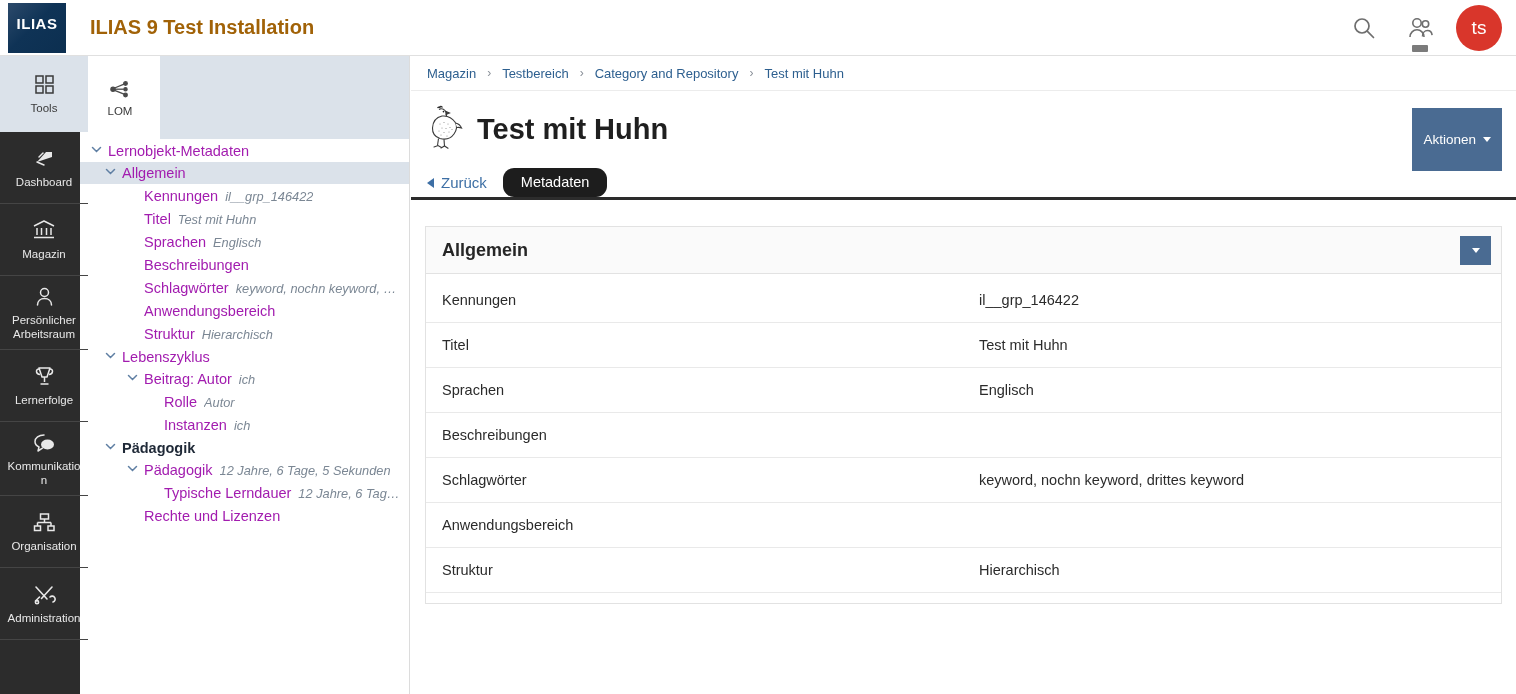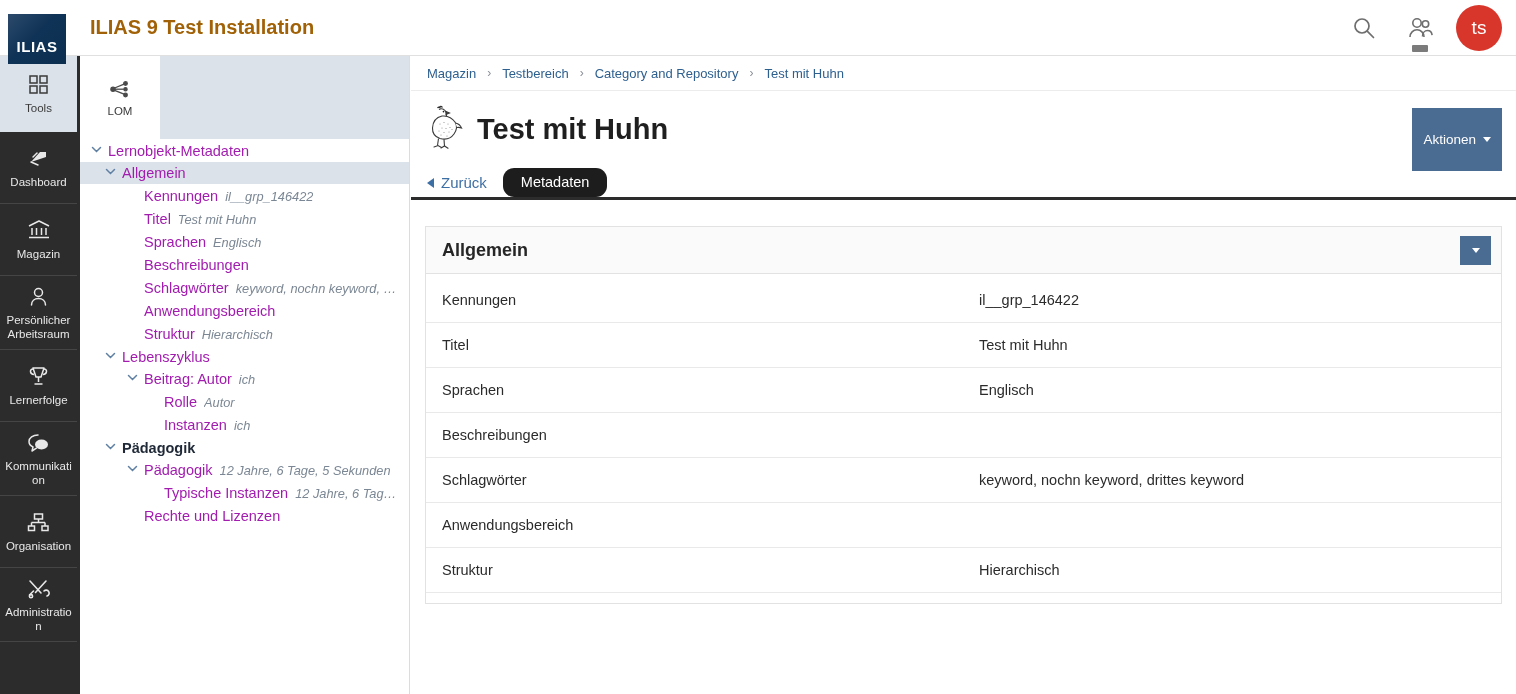--- a/index.html
+++ b/index.html
@@ -14,24 +14,24 @@
 
   
   .topbar {
     position: absolute; top: 0; left: 0;
     width: 1516px; height: 56px;
     background: #ffffff;
     border-bottom: 1px solid #e0e0e0;
     z-index: 30;
   }
   .logo-box {
-    position: absolute; left: 8px; top: 14px;
+    position: absolute; left: 8px; top: 3px;
     width: 58px; height: 50px;
     background: linear-gradient(135deg, #2c4a6b 0%, #0f3356 45%, #0c2f50 100%);
-    display: flex; align-items: flex-end; justify-content: center;
+    display: flex; align-items: center; justify-content: center;
     padding-bottom: 9px;
   }
   .logo-text {
     color: #ffffff; font-weight: bold; font-size: 15px; letter-spacing: 0.5px;
   }
   .app-title {
     position: absolute; left: 90px; top: 16px;
     font-size: 20px; font-weight: bold; color: #a16207;
   }
   .top-icons { position: absolute; right: 14px; top: 0; height: 56px; display: flex; align-items: center; gap: 0; }
@@ -53,21 +53,21 @@
   }
 
   
   .mainbar {
     position: absolute; left: 0; top: 56px;
     width: 80px; height: 638px;
     background: #2c2c2c;
     z-index: 20;
   }
   .mb-item {
-    width: 77px; min-height: 72px;
+    width: 88px; min-height: 72px;
     display: flex; flex-direction: column; align-items: center; justify-content: center;
     color: #e8e8e8; font-size: 11.5px; text-align: center;
     border-bottom: 1px solid #454545;
     padding: 9px 2px 8px; cursor: pointer; line-height: 1.22;
   }
   .mb-item.tools {
     background: #dbe2ea; color: #3a3a3a; border-bottom: none;
     min-height: 76px;
   }
   .mb-ico { margin-bottom: 6px; height: 22px; display: flex; align-items: center; }
@@ -443,21 +443,21 @@
         <span class="tw">
           <svg width="13" height="13" viewBox="0 0 13 13" fill="none" stroke="#5f7fa3" stroke-width="1.5" stroke-linecap="round">
             <path d="M2.5 4.5 L6.5 8.5 L10.5 4.5"></path>
           </svg>
         </span>
         <span class="tr-label">Pädagogik</span>
         <span class="tr-value">12 Jahre, 6 Tage, 5 Sekunden</span>
       </div>
       <div class="tree-row d3">
         <span class="tw"></span>
-        <span class="tr-label">Typische Instanzen</span>
+        <span class="tr-label">Typische Lerndauer</span>
         <span class="tr-value">12 Jahre, 6 Tage, 5 Seku...</span>
       </div>
       <div class="tree-row d2">
         <span class="tw"></span>
         <span class="tr-label">Rechte und Lizenzen</span>
       </div>
     </div>
 </div>
 
 <div class="content">

